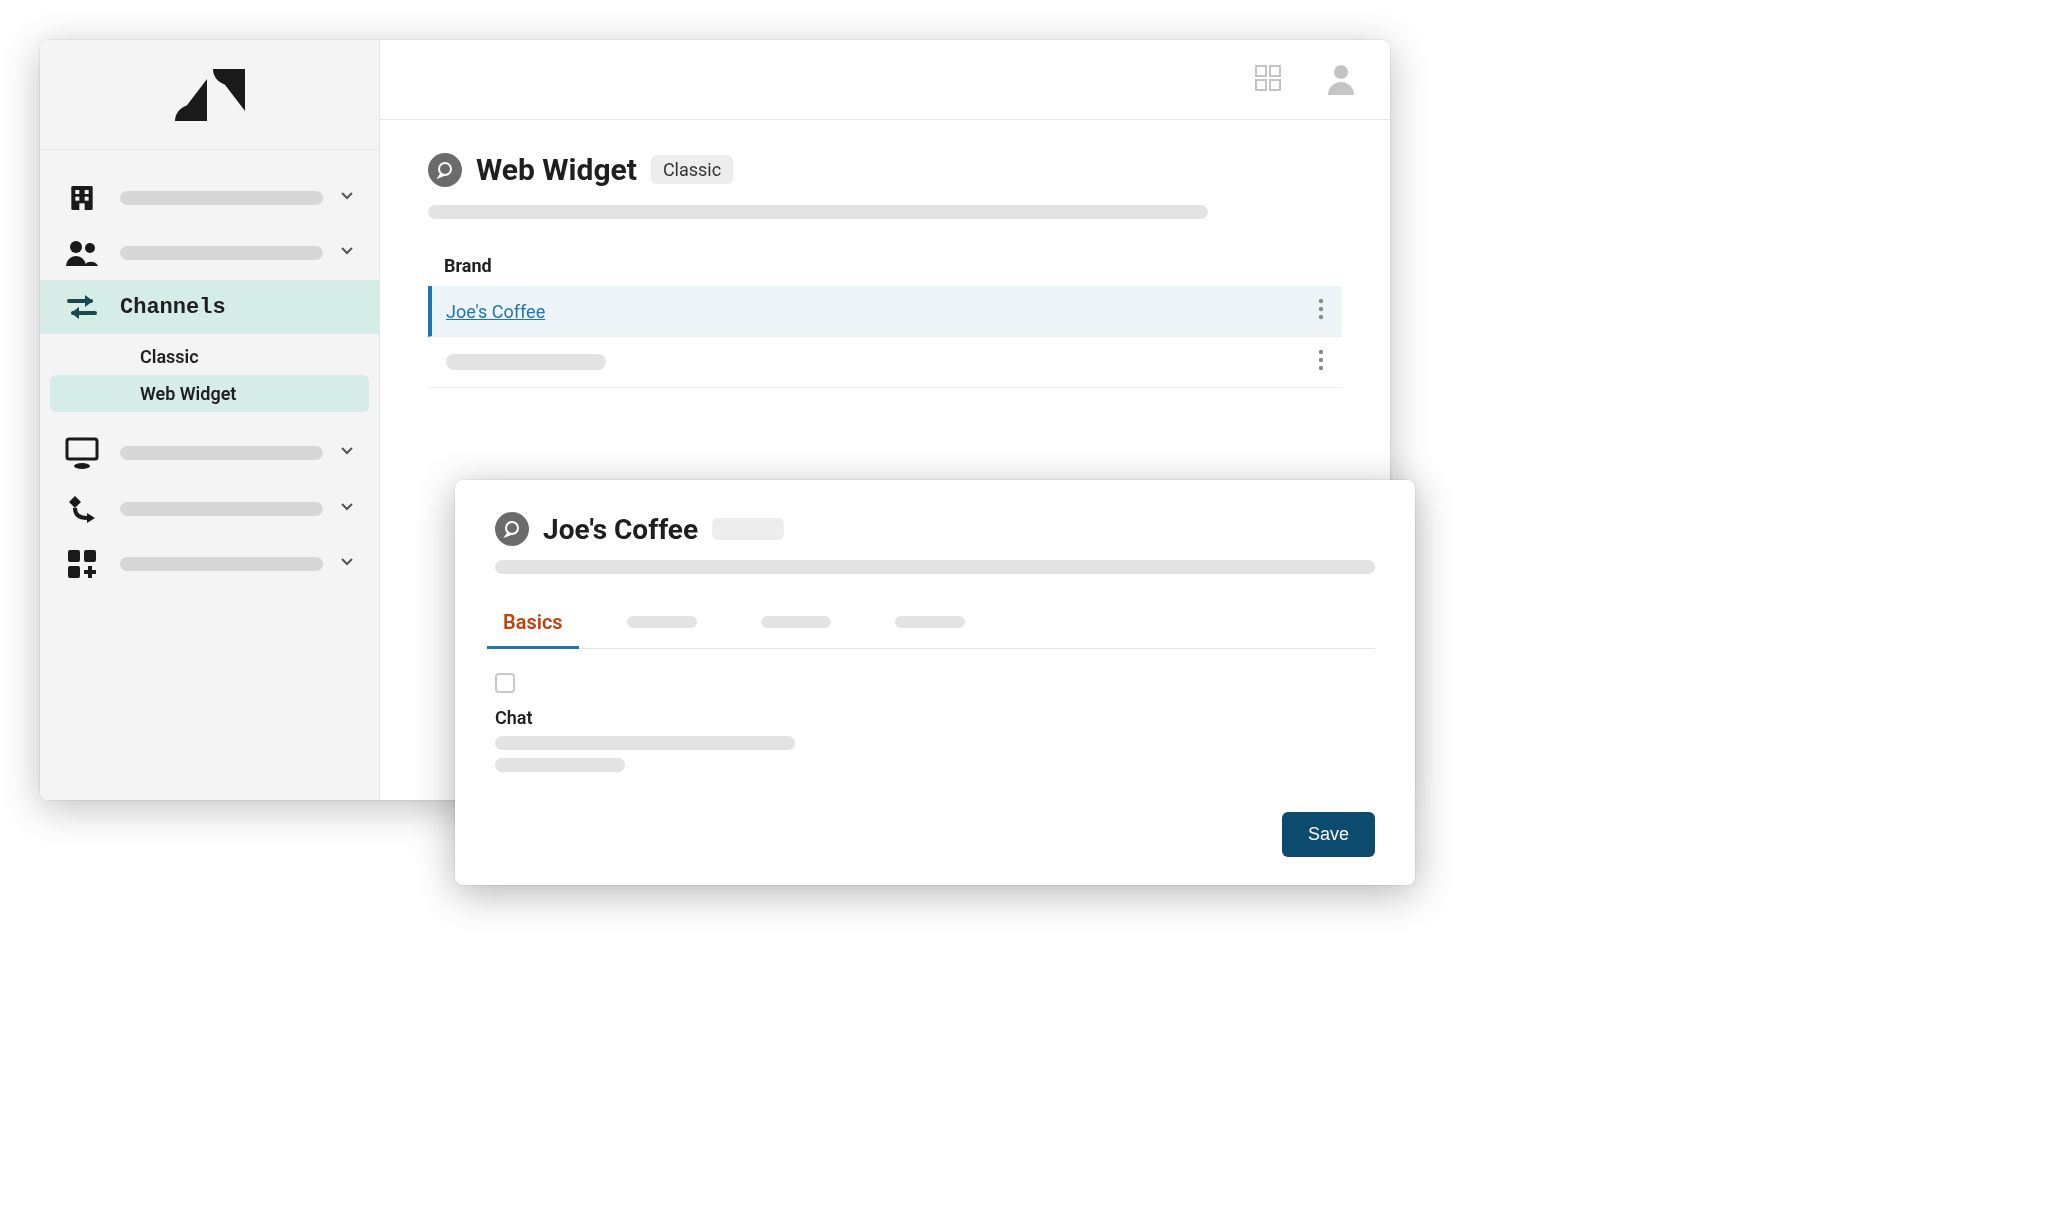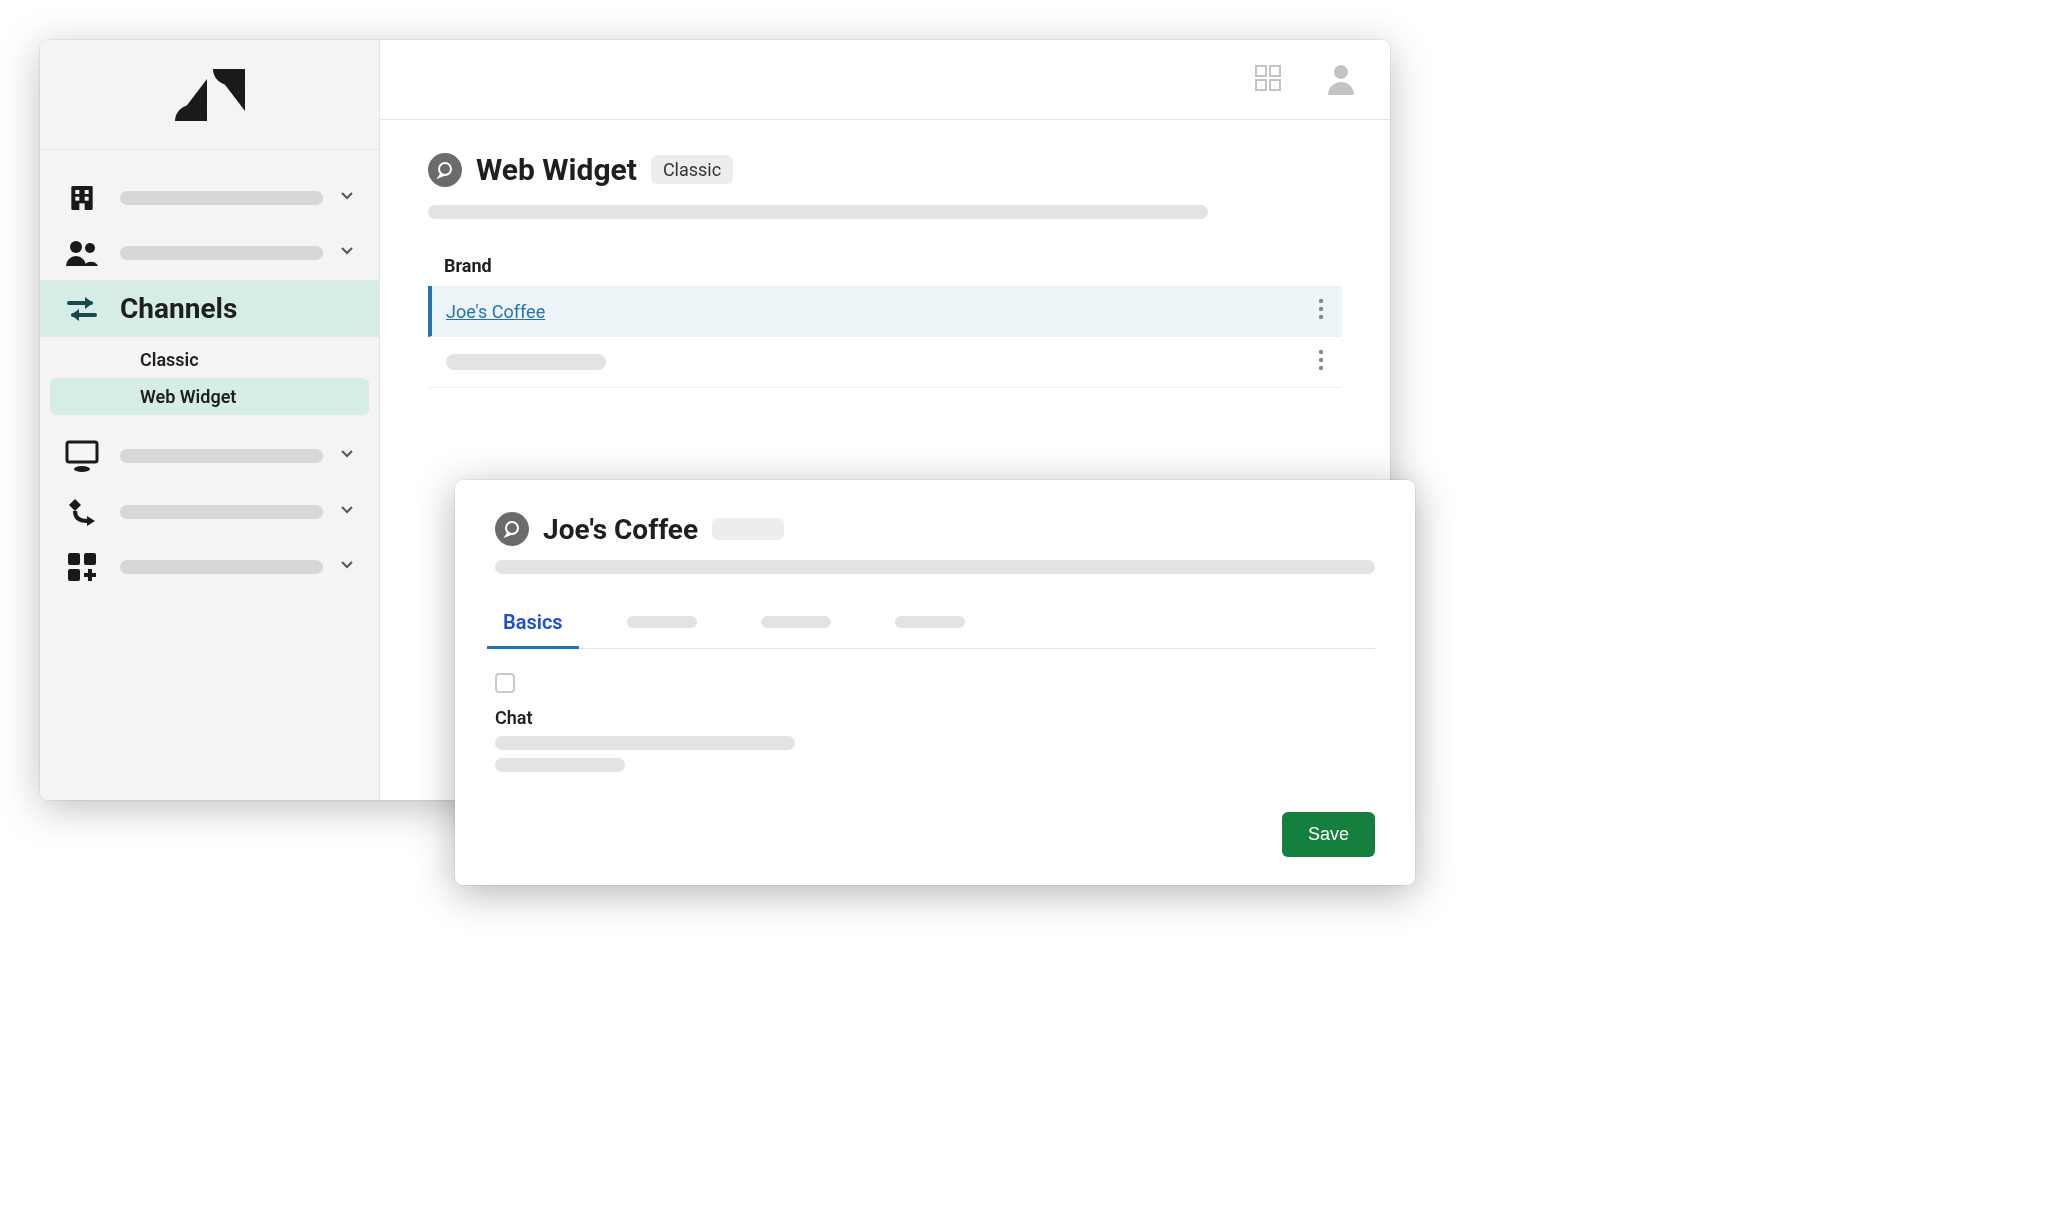--- a/index.html
+++ b/index.html
@@ -62,21 +62,22 @@
   }
   .nav-item .chev {
     width: 20px;
     color: #555;
   }
   .nav-item.active {
     background: #d5ece7;
   }
   .nav-item.active .nav-label {
     font-weight: 700;
-    font-size: 28px;
+    font-size: 22px;
+    font-family: Liberation Mono, monospace;
   }
   .nav-label { font-size: 22px; font-weight: 700; }
   .sub-items { padding: 4px 0 12px 0; }
   .sub-item {
     padding: 8px 20px 8px 100px;
     font-size: 18px;
     font-weight: 600;
     cursor: pointer;
     border-radius: 0;
   }
@@ -205,21 +206,21 @@
     margin-top: 26px;
   }
   .tab {
     padding: 10px 8px 14px;
     font-size: 20px;
     color: #666;
     cursor: pointer;
     position: relative;
   }
   .tab.active {
-    color: #1d4ed8;
+    color: #c2410c;
     font-weight: 600;
   }
   .tab.active::after {
     content: "";
     position: absolute;
     left: -8px; right: -8px; bottom: -1px;
     height: 3px;
     background: #1f73b7;
   }
   .tab-pill {
@@ -246,21 +247,21 @@
   .chat-block { display: flex; flex-direction: column; gap: 8px; }
   .chat-label { font-size: 18px; font-weight: 600; }
   .chat-pill-a { height: 14px; width: 300px; background: #e3e3e3; border-radius: 999px; }
   .chat-pill-b { height: 14px; width: 130px; background: #e3e3e3; border-radius: 999px; }
   .footer {
     display: flex;
     justify-content: flex-end;
     margin-top: 40px;
   }
   .save-btn {
-    background: #15803d;
+    background: #0c4a6e;
     color: #fff;
     border: none;
     padding: 12px 26px;
     font-size: 18px;
     border-radius: 6px;
     cursor: pointer;
   }
 </style>
 </head>
 <body>

